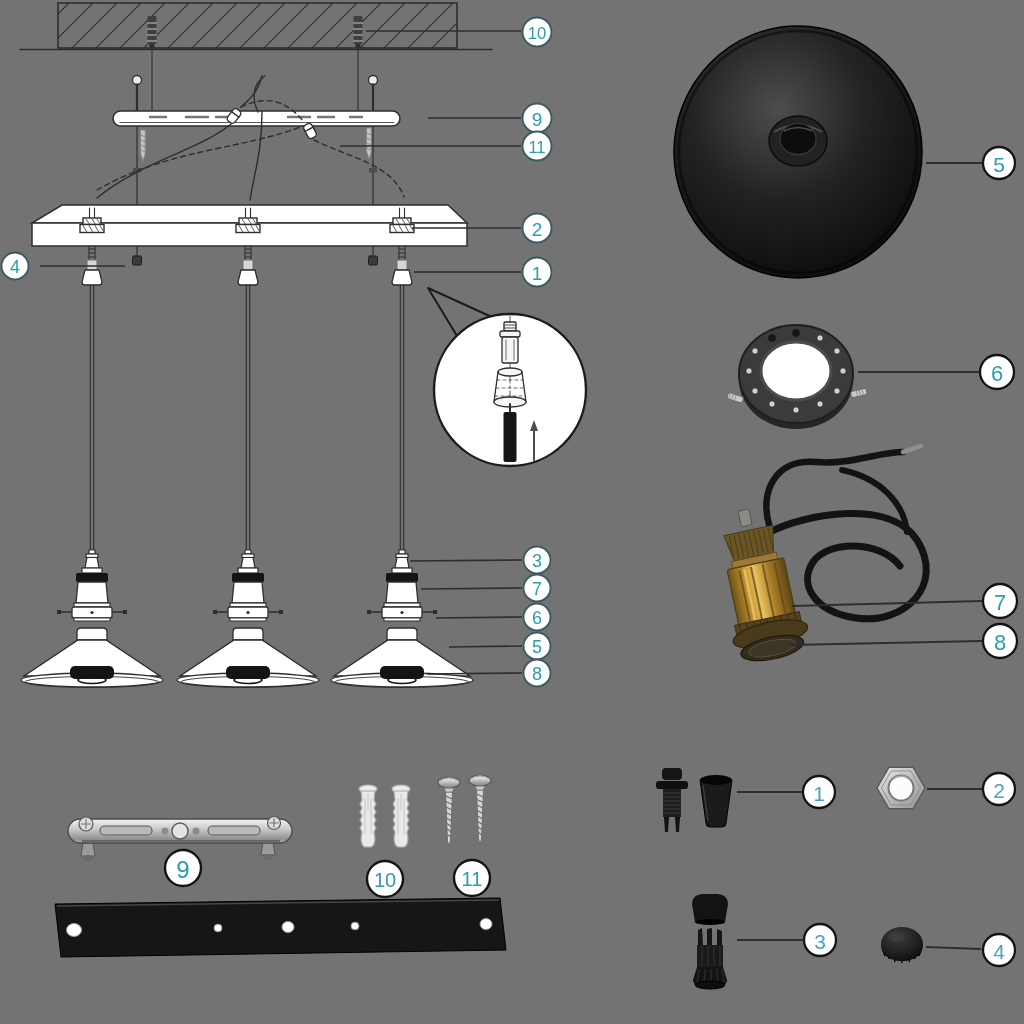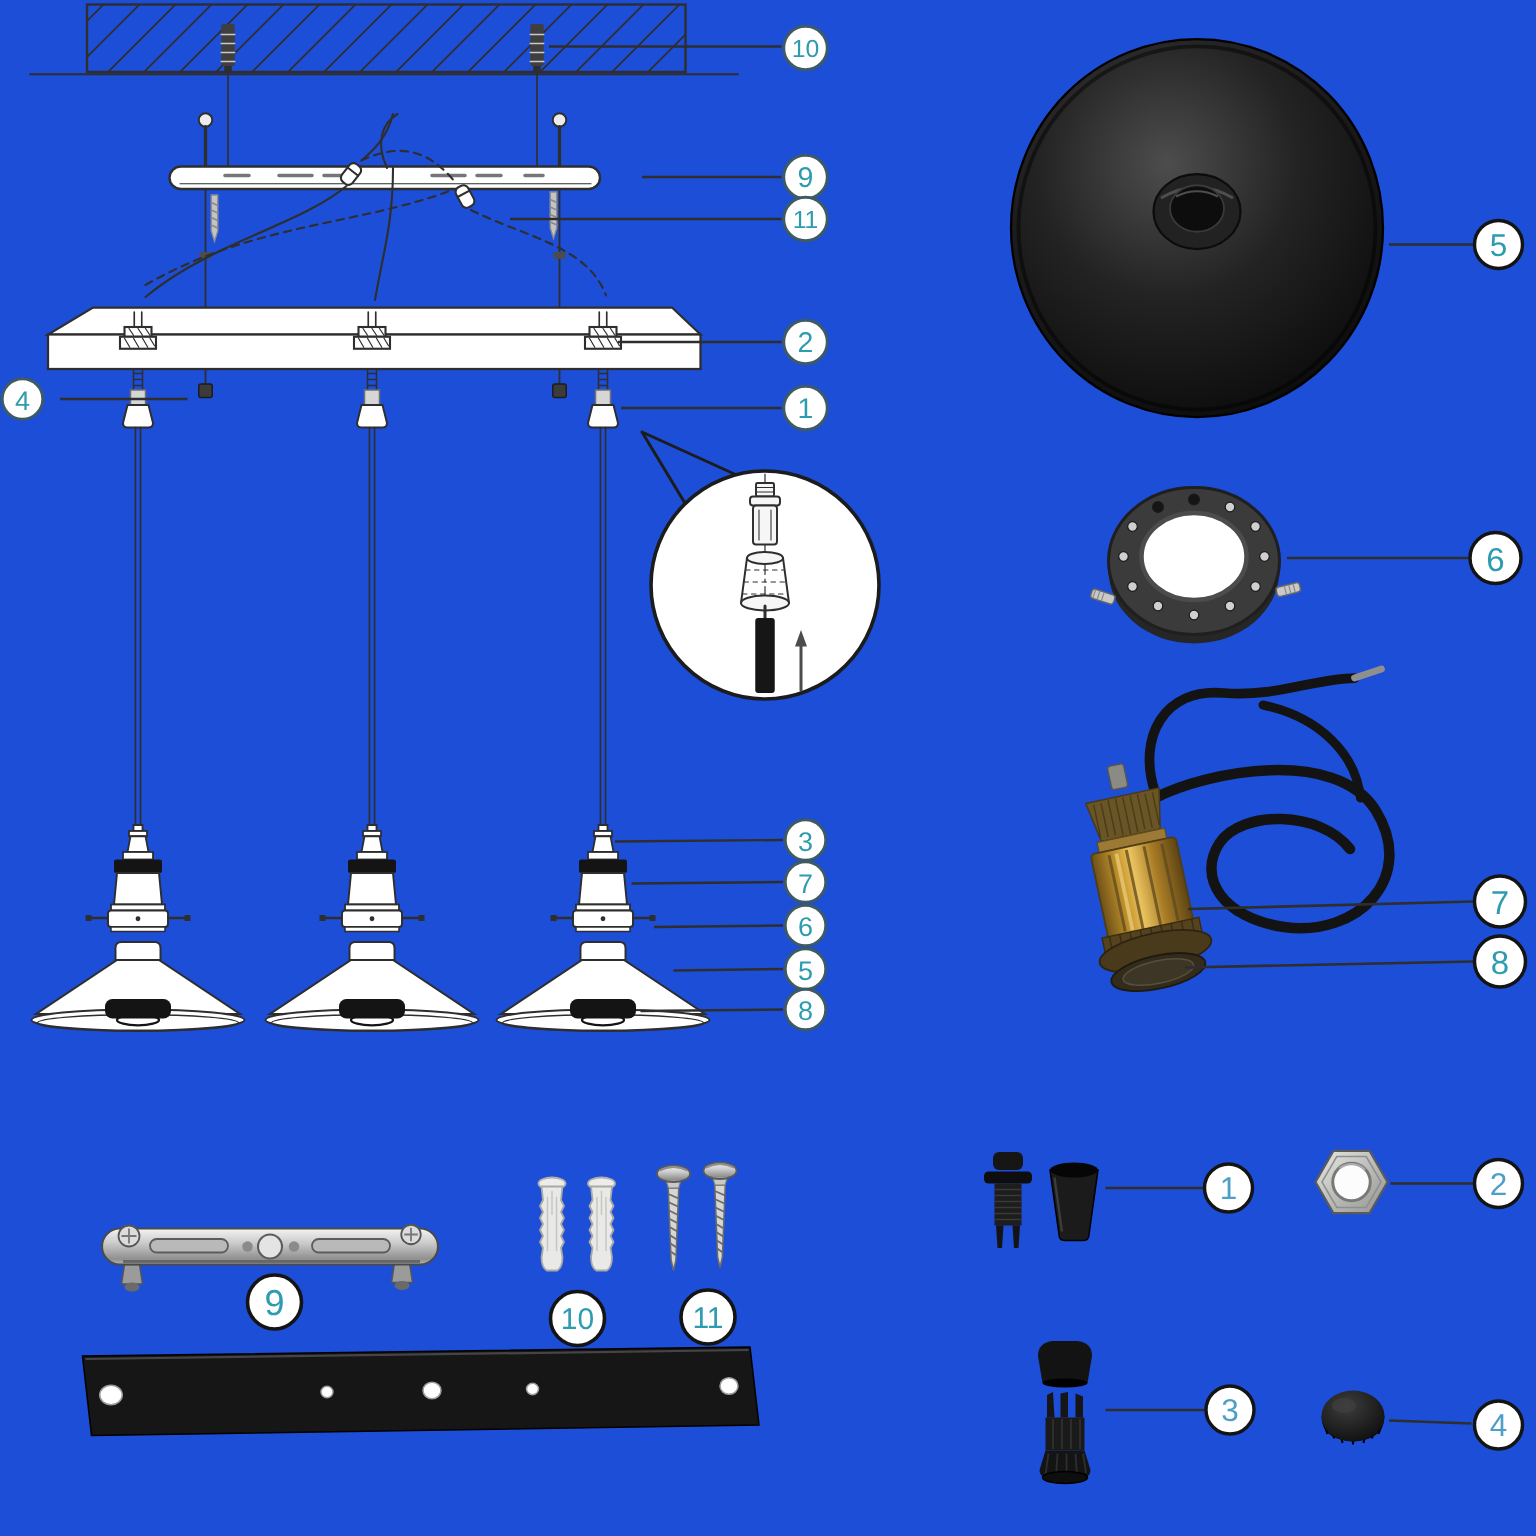--- a/index.html
+++ b/index.html
@@ -1,16 +1,16 @@
 <!DOCTYPE html>
 <html><head>
 <meta charset="utf-8">
 <style>
   html,body{margin:0;padding:0;background:#ffffff;}
-  #stage{position:relative;width:1024px;height:1024px;background:#1d4ed8;overflow:hidden;
+  #stage{position:relative;width:1024px;height:1024px;background:#737373;overflow:hidden;
          font-family:"Liberation Sans", sans-serif;}
   svg{display:block;}
   text.co{font-family:"Liberation Sans", sans-serif;}
 </style>
 </head>
 <body>
 
 <div id="stage">
 <svg width="1024" height="1024" viewBox="0 0 1024 1024">
   <defs>

